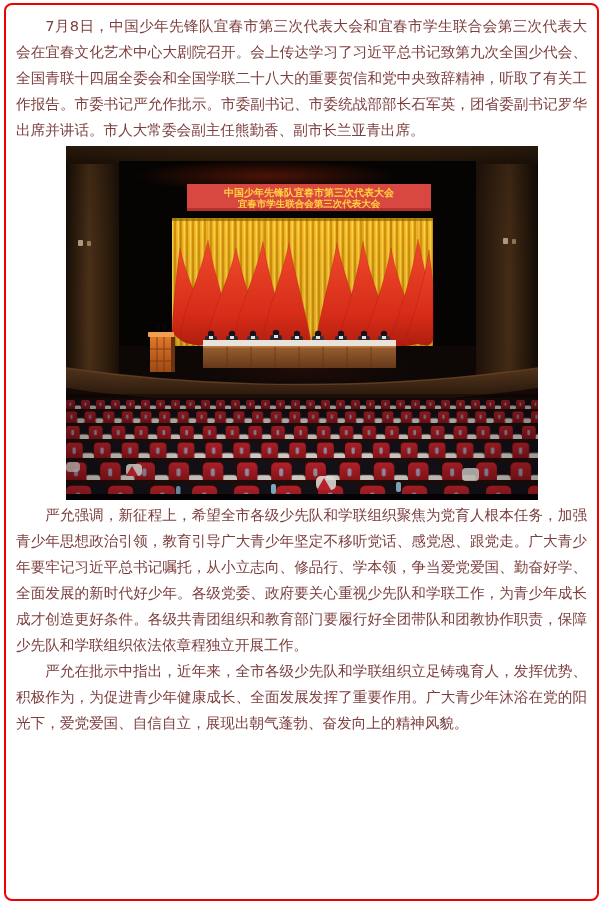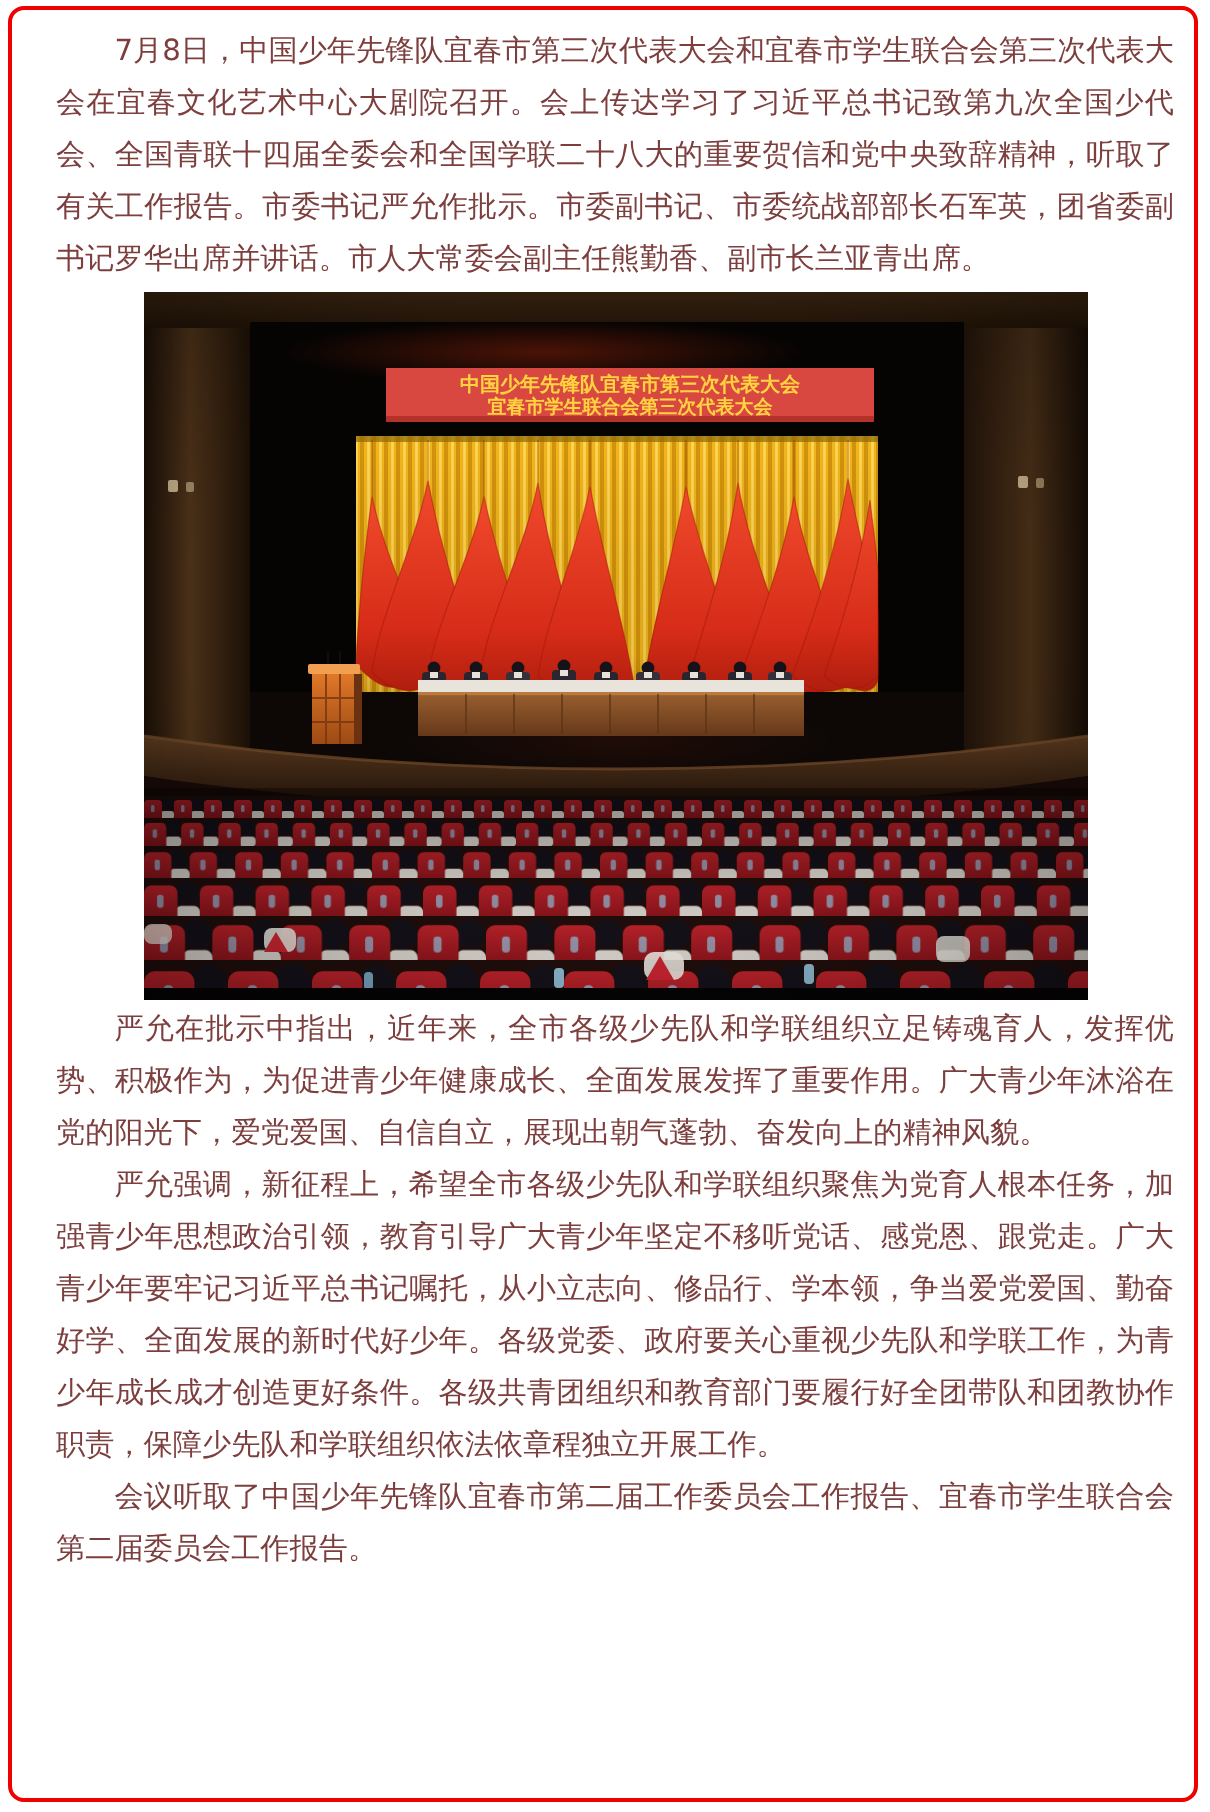--- a/index.html
+++ b/index.html
@@ -1,19 +1,19 @@
 <!DOCTYPE html>
 <html><head>
 <meta charset="utf-8">
 <style>
   html,body{margin:0;padding:0;background:#ffffff;}
   body{width:605px;height:906px;position:relative;font-family:"DejaVu Sans","Liberation Sans",sans-serif;}
   .frame{position:absolute;left:4px;top:3px;width:595px;height:898px;box-sizing:border-box;
          border:2px solid #f10000;border-radius:8px;background:#ffffff;overflow:hidden;
-         padding:8px 10px 6px 22px;}
+         padding:8px 10px 6px 10px;}
   .article p{margin:0;font-size:14.6px;line-height:26px;color:#7d3e3e;
              text-align:justify;text-indent:2em;letter-spacing:0;}
   .photo-wrap{width:472px;height:354px;margin:3px auto 2px auto;}
   .photo-wrap svg{display:block;}
 </style>
 </head>
 <body>
 
 <div class="frame">
   <div class="article">
@@ -259,17 +259,16 @@
             <rect x="330" y="336" width="5" height="10" rx="2" fill="#9fd2ec" opacity="0.85"></rect>
             <rect x="110" y="340" width="4.5" height="9" rx="2" fill="#8ec4e2" opacity="0.8"></rect>
           </g>
           <rect x="0" y="348" width="472" height="6" fill="#050303"></rect>
         </g>
 
         <rect x="0" y="0" width="472" height="354" fill="url(#vign)"></rect>
       </svg>
     </div>
 
+    <p>严允强调，新征程上，希望全市各级少先队和学联组织聚焦为党育人根本任务，加强青少年思想政治引领，教育引导广大青少年坚定不移听党话、感党恩、跟党走。广大青少年要牢记习近平总书记嘱托，从小立志向、修品行、学本领，争当爱党爱国、勤奋好学、全面发展的新时代好少年。各级党委、政府要关心重视少先队和学联工作，为青少年成长成才创造更好条件。各级共青团组织和教育部门要履行好全团带队和团教协作职责，保障少先队和学联组织依法依章程独立开展工作。</p>
     <p>严允在批示中指出，近年来，全市各级少先队和学联组织立足铸魂育人，发挥优势、积极作为，为促进青少年健康成长、全面发展发挥了重要作用。广大青少年沐浴在党的阳光下，爱党爱国、自信自立，展现出朝气蓬勃、奋发向上的精神风貌。</p>
-    <p>严允强调，新征程上，希望全市各级少先队和学联组织聚焦为党育人根本任务，加强青少年思想政治引领，教育引导广大青少年坚定不移听党话、感党恩、跟党走。广大青少年要牢记习近平总书记嘱托，从小立志向、修品行、学本领，争当爱党爱国、勤奋好学、全面发展的新时代好少年。各级党委、政府要关心重视少先队和学联工作，为青少年成长成才创造更好条件。各级共青团组织和教育部门要履行好全团带队和团教协作职责，保障少先队和学联组织依法依章程独立开展工作。</p>
-    <p>会议听取了中国少年先锋队宜春市第二届工作委员会工作报告、宜春市学生联合会第二届委员会工作报告。</p>
   </div>
 </div>
 
 </body></html>

